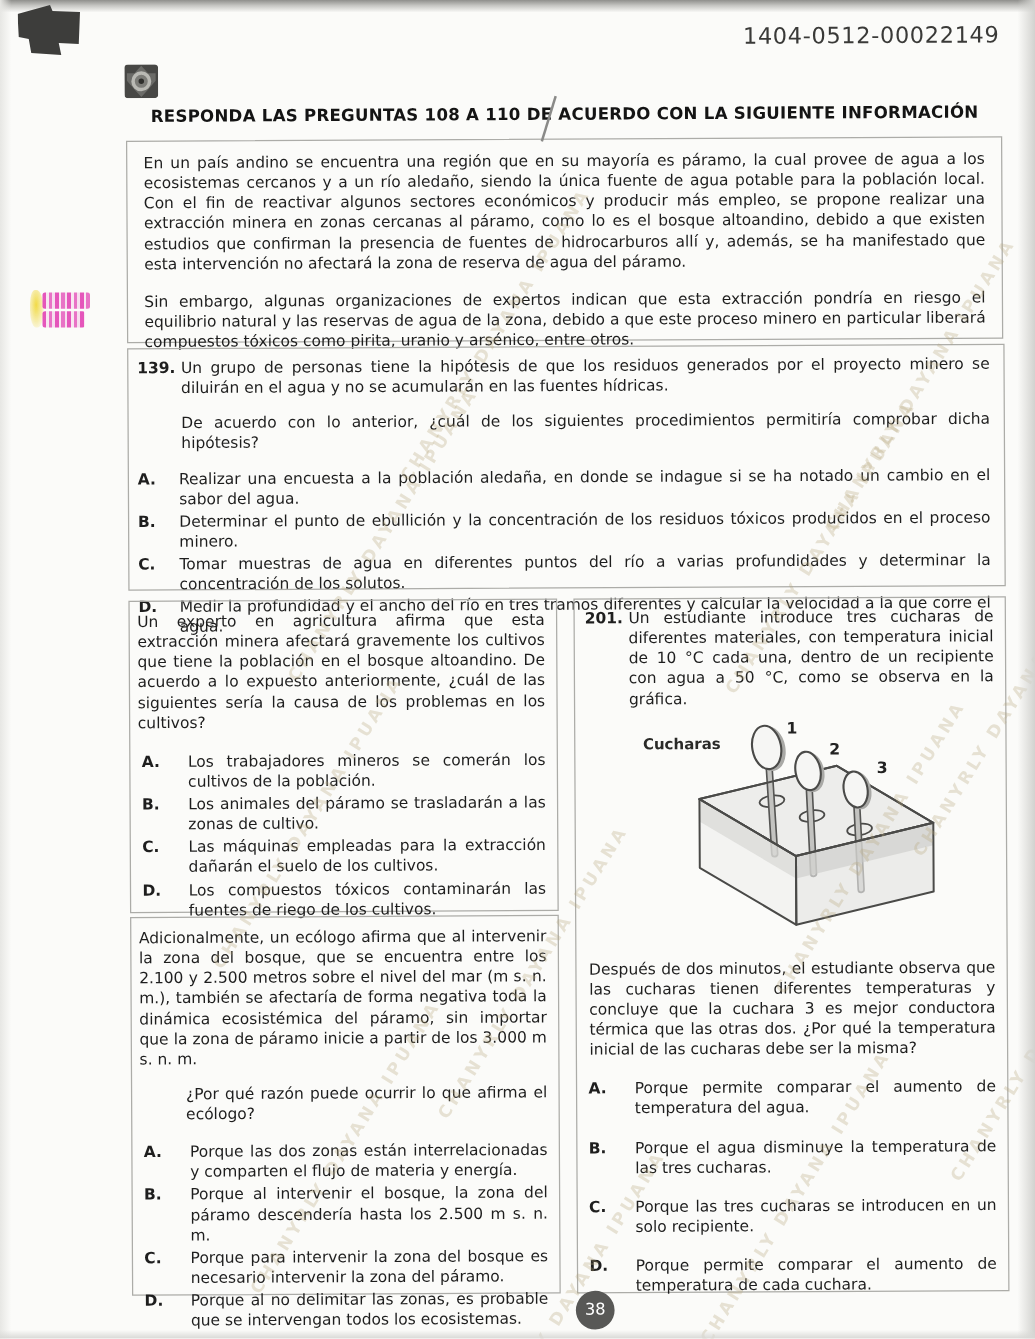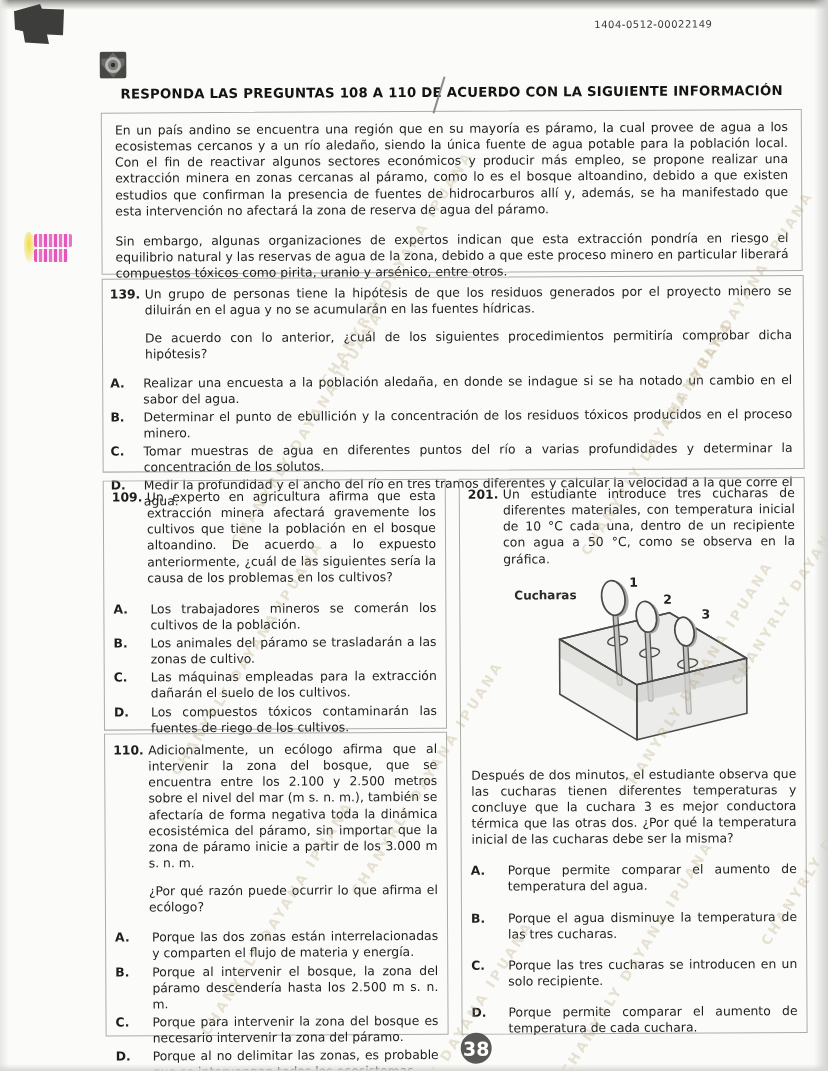--- a/index.html
+++ b/index.html
@@ -22,21 +22,21 @@
   .pink-smudge .r1,.pink-smudge .r2{position:absolute;left:12px;height:13px;width:38px;border-radius:2px;
       background:repeating-linear-gradient(90deg,rgba(224,56,176,.85) 0 3px,rgba(224,56,176,.1) 3px 5px,rgba(224,56,176,.7) 5px 8px,rgba(224,56,176,.15) 8px 10px);}
   .pink-smudge .r1{top:2px;}
   .pink-smudge .r2{top:17px;width:34px;}
   .pink-smudge .y{position:absolute;left:2px;top:0px;width:11px;height:30px;border-radius:40% 60% 50% 50%;
       background:radial-gradient(ellipse at 45% 40%,rgba(240,216,60,.95),rgba(240,216,60,.15) 75%);}
   
   .wm{position:absolute;font-size:13.5px;font-weight:bold;letter-spacing:3px;white-space:nowrap;
       color:rgba(182,166,122,.30);transform:rotate(-58deg);z-index:1;pointer-events:none;}
   
-  .form-code{position:absolute;left:597px;top:20px;font-size:10px;color:#3a3a38;letter-spacing:.5px;z-index:3;}
+  .form-code{position:absolute;left:597px;top:20px;font-size:18px;color:#3a3a38;letter-spacing:.5px;z-index:3;}
   .logo{position:absolute;left:102px;top:50px;width:27px;height:27px;z-index:3;}
   .head-lines{position:absolute;left:136px;top:49px;font-size:12.2px;line-height:1.25;color:#222;z-index:3;}
   .banner{position:absolute;left:103px;top:85px;width:702px;text-align:center;font-size:13.3px;
           font-weight:bold;color:#141414;letter-spacing:.2px;z-index:3;}
   
   .qbox{position:absolute;border:1px solid #acaca8;box-sizing:border-box;z-index:2;background:transparent;}
   .box-intro{left:103px;top:111px;width:701px;height:162px;padding:9px 13px;}
   .box-108{left:103px;top:277px;width:702px;height:194px;padding:7px 11px 6px 5px;}
   .box-109{left:103px;top:479px;width:343px;height:250px;padding:8px 9px 6px 6px;}
   .box-110{left:103px;top:732px;width:343px;height:303px;padding:8px 9px 6px 6px;}
@@ -52,21 +52,21 @@
   .olabel{flex:0 0 35px;padding-left:2px;font-weight:bold;box-sizing:border-box;}
   .box-109 .olabel,.box-110 .olabel,.box-111 .olabel{flex-basis:40px;padding-left:3px;}
   .otext{flex:1;}
   .box-111 .opt{margin-top:15px;}
   .box-111 .followup{margin:14px 0 2px 4px;}
   .box-109 .opts{margin-top:15px;}
   .box-110 .opts{margin-top:14px;}
   .diagram-wrap{position:relative;height:182px;margin:4px 0 0 18px;}
   
   .pagenum{position:absolute;left:458px;top:1033px;width:31px;height:31px;border-radius:50%;
-           background:#585856;color:#fff;font-size:19px;font-weight:bold;display:flex;
+           background:#585856;color:#fff;font-size:13px;font-weight:normal;display:flex;
            align-items:center;justify-content:center;z-index:3;}
   .rot{position:absolute;inset:0;transform:rotate(-0.3deg);}
 </style>
 </head>
 <body>
 
 <div class="page">
 
   <div class="scan-top"></div>
   <div class="scan-left"></div>
@@ -138,21 +138,20 @@
         </div>
         <div class="opt">
           <span class="olabel">D.</span>
           <span class="otext">Medir la profundidad y el ancho del río en tres tramos diferentes y calcular la velocidad a la que corre el agua.</span>
         </div>
       </div>
     </div>
 
     <div class="qbox box-109 jtext">
       <div class="stem-row">
-        <span class="qn">109.</span>
         <span class="stxt">Un experto en agricultura afirma que esta extracción minera afectará gravemente los cultivos que tiene la población en el bosque altoandino. De acuerdo a lo expuesto anteriormente, ¿cuál de las siguientes sería la causa de los problemas en los cultivos?</span>
       </div>
       <div class="opts">
         <div class="opt">
           <span class="olabel">A.</span>
           <span class="otext">Los trabajadores mineros se comerán los cultivos de la población.</span>
         </div>
         <div class="opt">
           <span class="olabel">B.</span>
           <span class="otext">Los animales del páramo se trasladarán a las zonas de cultivo.</span>
@@ -163,21 +162,20 @@
         </div>
         <div class="opt">
           <span class="olabel">D.</span>
           <span class="otext">Los compuestos tóxicos contaminarán las fuentes de riego de los cultivos.</span>
         </div>
       </div>
     </div>
 
     <div class="qbox box-110 jtext">
       <div class="stem-row">
-        <span class="qn">110.</span>
         <span class="stxt">Adicionalmente, un ecólogo afirma que al intervenir la zona del bosque, que se encuentra entre los 2.100 y 2.500 metros sobre el nivel del mar (m s. n. m.), también se afectaría de forma negativa toda la dinámica ecosistémica del páramo, sin importar que la zona de páramo inicie a partir de los 3.000 m s. n. m.</span>
       </div>
       <div class="qline">¿Por qué razón puede ocurrir lo que afirma el ecólogo?</div>
       <div class="opts">
         <div class="opt">
           <span class="olabel">A.</span>
           <span class="otext">Porque las dos zonas están interrelacionadas y comparten el flujo de materia y energía.</span>
         </div>
         <div class="opt">
           <span class="olabel">B.</span>

